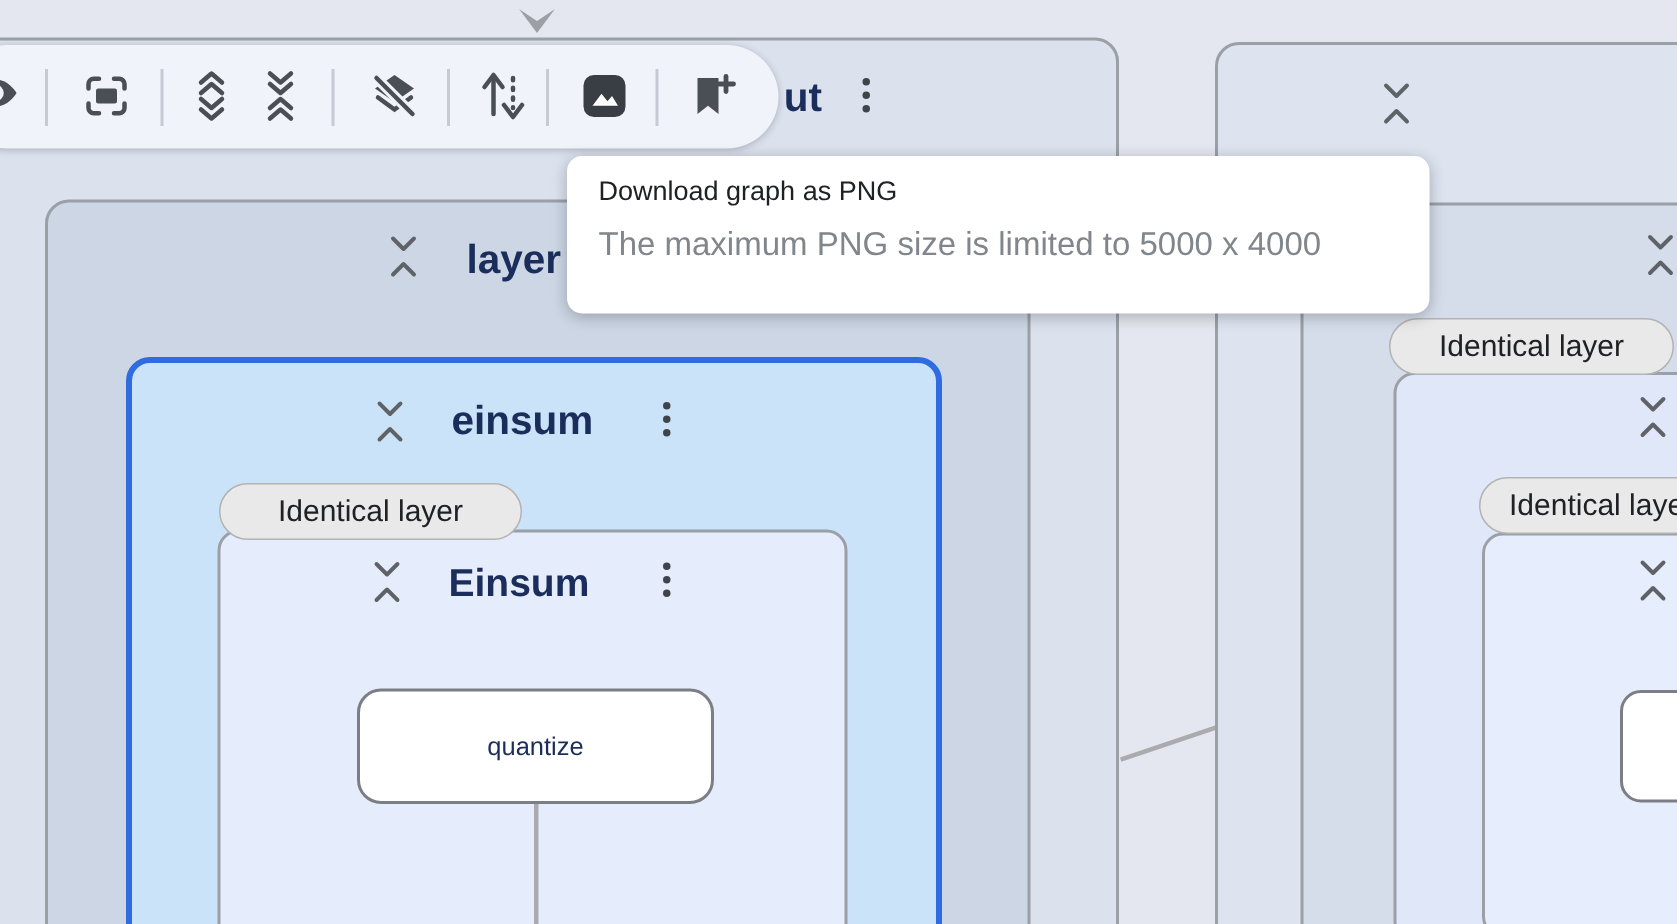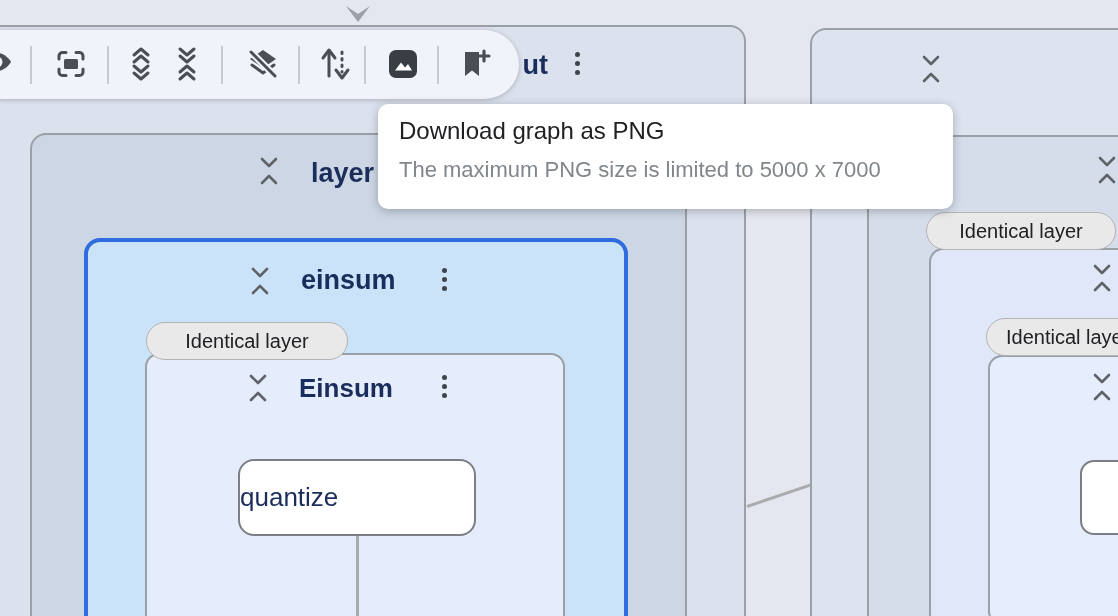--- a/index.html
+++ b/index.html
@@ -28,40 +28,40 @@
   
   .badge{
     position:absolute;height:38px;line-height:36px;box-sizing:border-box;
     background:#e9e9e9;border:1.5px solid #b3b3b3;border-radius:19px;
     color:#202124;font-size:20px;text-align:center;white-space:nowrap;overflow:hidden;
     padding:0 19px;
   }
   
   .opnode{
     position:absolute;background:#ffffff;border:2.5px solid #7b7f85;border-radius:16px;
-    box-sizing:border-box;display:flex;align-items:center;justify-content:flex-start;
-    font-size:26px;color:#1b2d5b;font-weight:500;
+    box-sizing:border-box;display:flex;align-items:center;justify-content:center;
+    font-size:17px;color:#1b2d5b;font-weight:500;
   }
   
   .edge-v{position:absolute;width:2.5px;background:#a9abae;}
   .edge-diag{position:absolute;height:2.5px;background:#a9abae;transform-origin:0 50%;}
   
   #toolbar{
     position:absolute;left:-30px;top:30px;width:549px;height:69px;border-radius:34.5px;
     background:#f0f3fa;box-shadow:0 1px 5px rgba(60,64,67,.30);z-index:50;
   }
   .tb-div{position:absolute;top:16px;width:2px;height:38px;background:#c6cad2;}
   .tb-icon{position:absolute;top:17px;width:34px;height:34px;display:flex;align-items:center;justify-content:center;cursor:pointer;}
   
   #tooltip{
     position:absolute;left:378px;top:104px;width:575px;height:105px;border-radius:10px;
     background:#ffffff;box-shadow:0 2px 10px rgba(0,0,0,.25);z-index:60;box-sizing:border-box;
     padding:13px 0 0 21px;
   }
-  #tooltip .tt-title{font-size:24px;color:#202124;margin:0 0 12px 0;}
+  #tooltip .tt-title{font-size:18px;color:#202124;margin:0 0 12px 0;}
   #tooltip .tt-sub{font-size:22px;color:#80868b;margin:0;}
 </style>
 </head>
 <body>
 
 <div id="stage">
 
   <div class="grp grp-root" style="left:-24px;top:25px;width:770px;height:640px;"></div>
   <div class="gtitle" style="left:498px;top:50px;width:50px;text-align:right;">ut</div>
   <div class="kebab" style="left:575px;top:52px;">
@@ -236,16 +236,16 @@
       <svg width="34" height="34" viewBox="0 0 34 34">
         <path d="M6 5 h14 v24 l-7-5.5 L6 29 Z" fill="#4a4f55"></path>
         <line x1="25" y1="4" x2="25" y2="14" stroke="#4a4f55" stroke-width="3.2" stroke-linecap="round"></line>
         <line x1="20" y1="9" x2="30" y2="9" stroke="#4a4f55" stroke-width="3.2" stroke-linecap="round"></line>
       </svg>
     </div>
   </div>
 
   <div id="tooltip">
     <p class="tt-title">Download graph as PNG</p>
-    <p class="tt-sub">The maximum PNG size is limited to 5000 x 7000</p>
+    <p class="tt-sub">The maximum PNG size is limited to 5000 x 4000</p>
   </div>
 
 </div>
 
 </body></html>

